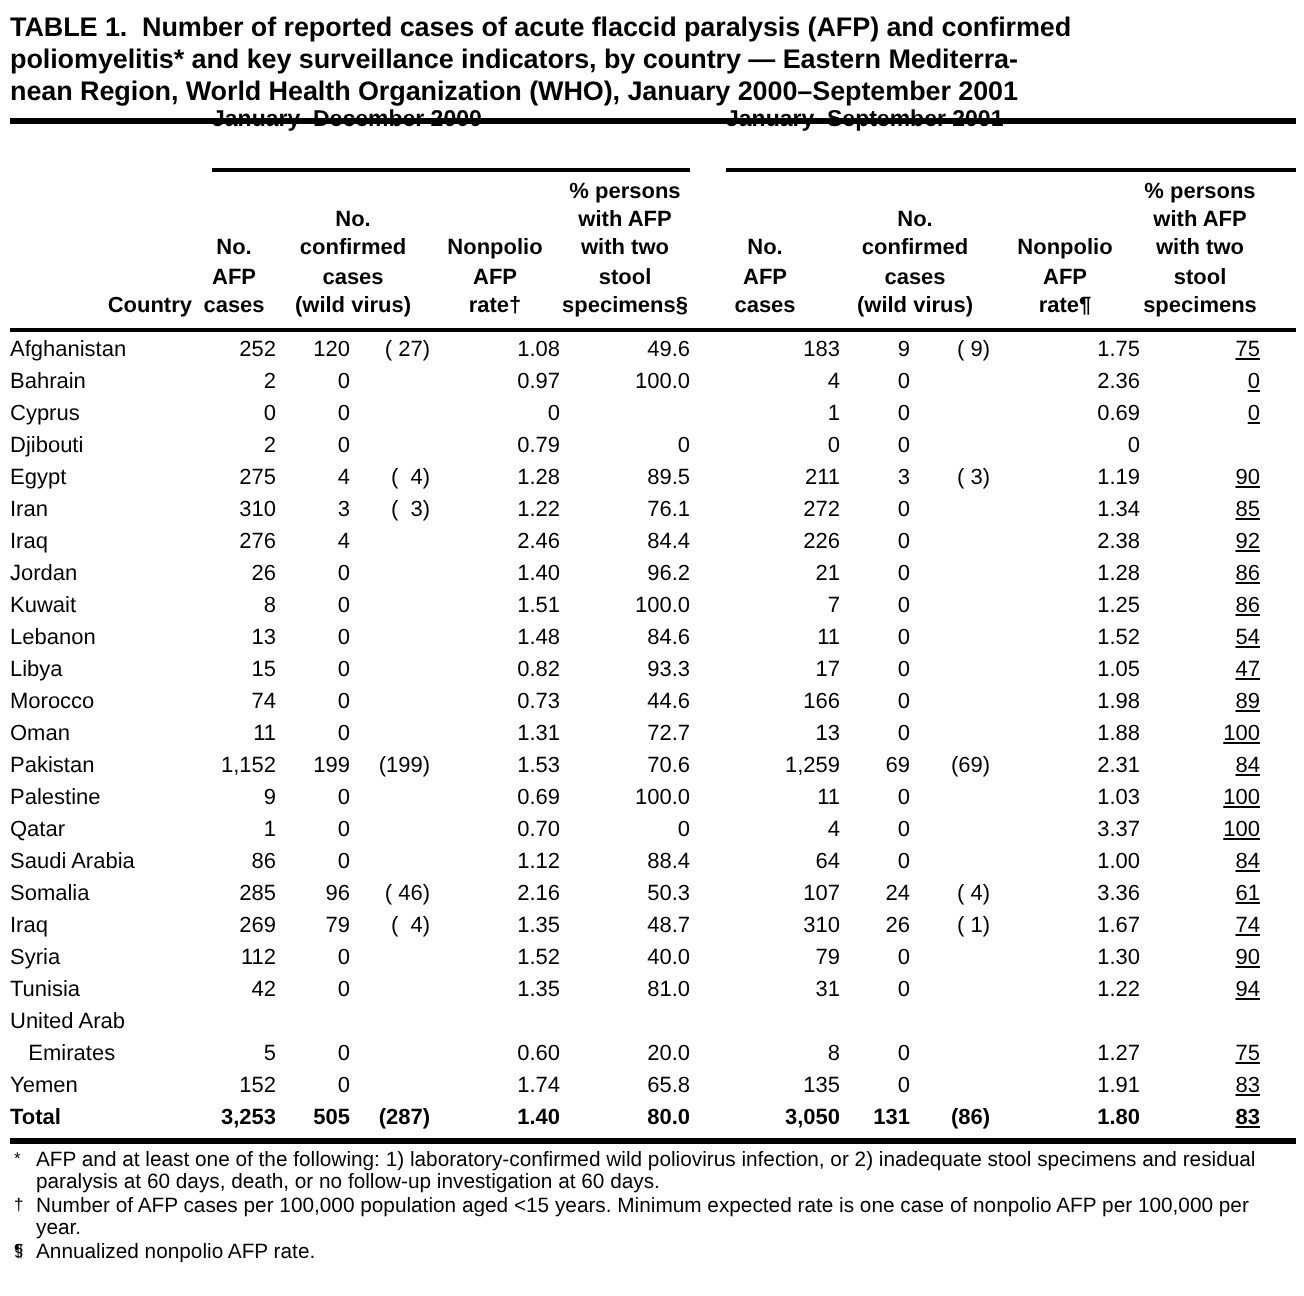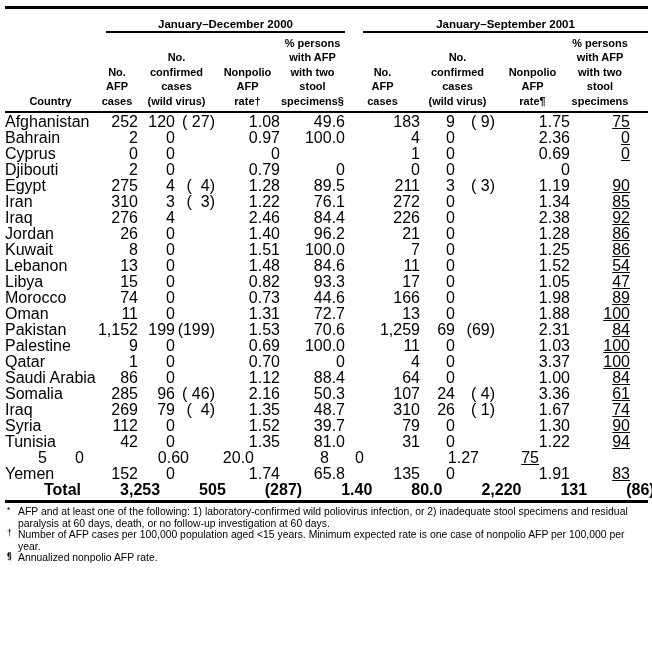--- a/index.html
+++ b/index.html
@@ -24,52 +24,55 @@
   .c-country{width:91px;text-align:left;}
   .a0{width:42px;} .c0{width:37px;} .w0{width:40px;} .r0{width:65px;} .s0{width:65px;}
   .a1{width:75px;} .c1{width:35px;} .w1{width:40px;} .r1{width:75px;} .s1{width:60px;text-decoration:underline;}
   .w-a0{width:42px;} .w-conf0{width:77px;} .w-r0{width:65px;} .w-s0{width:65px;}
   .w-a1{width:75px;} .w-conf1{width:75px;} .w-r1{width:75px;} .w-s1{width:60px;}
 
   .spanner-row{display:flex;align-items:flex-end;margin-top:3px;height:21px;}
   .sp-country{width:91px;}
   .spanner{
     border-bottom:2px solid #000;
-    text-align:center;font-weight:bold;font-size:11.5px;
-    padding-bottom:1px;
+    text-align:left;font-weight:bold;font-size:11.5px;
+    padding-bottom:18px;
   }
   .g2000{width:239px;margin-left:10px;}
   .g2001{flex:1;margin-left:18px;}
 
   .header-row{
     display:flex;align-items:flex-end;
     font-weight:bold;font-size:11px;line-height:14.4px;
     padding:3px 0 3px 0;
   }
   .hc{white-space:pre-line;text-align:center;}
-  .hc.c-country{text-align:center;}
+  .hc.c-country{text-align:right;}
 
   .tbody{margin-top:1px;}
-  .trow{display:flex;align-items:flex-end;font-size:16px;line-height:16px;}
+  .trow{display:flex;align-items:flex-end;font-size:11px;line-height:16px;}
   .td{white-space:pre;}
   .td.n{text-align:right;}
   .td.c-country{white-space:pre-wrap;}
-  .trow.total .td{font-weight:bold;margin-left:39px;}
+  .trow.total .td{font-weight:bold;}
 
   .rule.bottom{margin-top:2px;}
 
   .footnotes{margin-top:3px;font-size:10.4px;line-height:11.5px;}
   .fn{position:relative;padding-left:13px;}
   .fn-marker{position:absolute;left:2px;top:-1px;font-size:8.5px;}
 </style>
 </head>
 <body>
 
 <div class="page">
 
+  <h1 class="title">TABLE 1.  Number of reported cases of acute flaccid paralysis (AFP) and confirmed
+poliomyelitis* and key surveillance indicators, by country — Eastern Mediterra-
+nean Region, World Health Organization (WHO), January 2000–September 2001</h1>
   <div class="rule heavy"></div>
 
   <div class="spanner-row">
     <div class="sp-country"></div>
     <div class="spanner g2000">
       <span>January–December 2000</span>
     </div>
     <div class="spanner g2001">
       <span>January–September 2001</span>
     </div>
@@ -357,41 +360,43 @@
     <div class="td n w1">( 1)</div>
     <div class="td n r1">1.67</div>
     <div class="td n s1">74</div>
   </div>
       <div class="trow">
     <div class="td c-country">Syria</div>
     <div class="td n a0">112</div>
     <div class="td n c0">0</div>
     <div class="td n w0"></div>
     <div class="td n r0">1.52</div>
-    <div class="td n s0">39.7</div>
+    <div class="td n s0">40.0</div>
     <div class="td n a1">79</div>
     <div class="td n c1">0</div>
     <div class="td n w1"></div>
     <div class="td n r1">1.30</div>
     <div class="td n s1">90</div>
   </div>
       <div class="trow">
     <div class="td c-country">Tunisia</div>
     <div class="td n a0">42</div>
     <div class="td n c0">0</div>
     <div class="td n w0"></div>
     <div class="td n r0">1.35</div>
     <div class="td n s0">81.0</div>
     <div class="td n a1">31</div>
     <div class="td n c1">0</div>
     <div class="td n w1"></div>
     <div class="td n r1">1.22</div>
     <div class="td n s1">94</div>
   </div>
       <div class="trow">
+    <div class="td c-country">United Arab
+   Emirates</div>
     <div class="td n a0">5</div>
     <div class="td n c0">0</div>
     <div class="td n w0"></div>
     <div class="td n r0">0.60</div>
     <div class="td n s0">20.0</div>
     <div class="td n a1">8</div>
     <div class="td n c1">0</div>
     <div class="td n w1"></div>
     <div class="td n r1">1.27</div>
     <div class="td n s1">75</div>
@@ -409,21 +414,21 @@
     <div class="td n r1">1.91</div>
     <div class="td n s1">83</div>
   </div>
       <div class="trow total">
     <div class="td c-country">Total</div>
     <div class="td n a0">3,253</div>
     <div class="td n c0">505</div>
     <div class="td n w0">(287)</div>
     <div class="td n r0">1.40</div>
     <div class="td n s0">80.0</div>
-    <div class="td n a1">2,220</div>
+    <div class="td n a1">3,050</div>
     <div class="td n c1">131</div>
     <div class="td n w1">(86)</div>
     <div class="td n r1">1.80</div>
     <div class="td n s1">83</div>
   </div>
     </div>
 
   <div class="rule heavy bottom"></div>
 
   <div class="footnotes">

